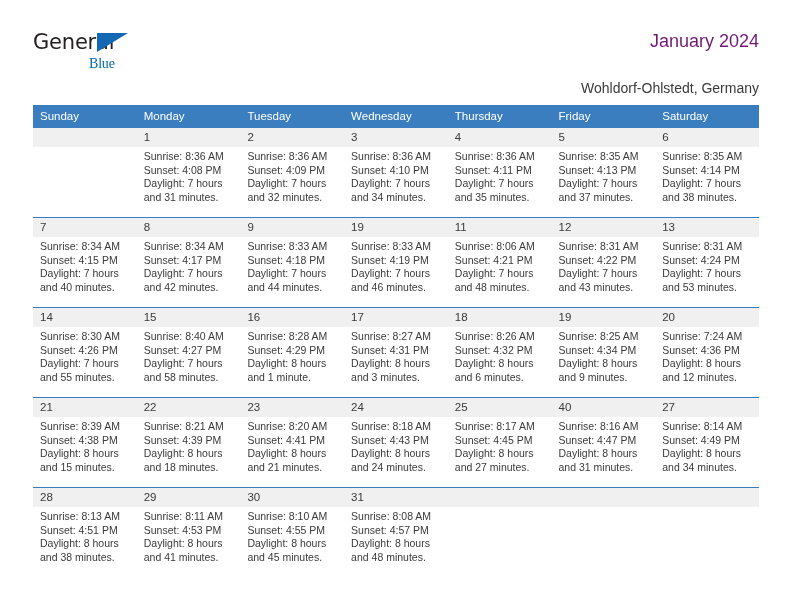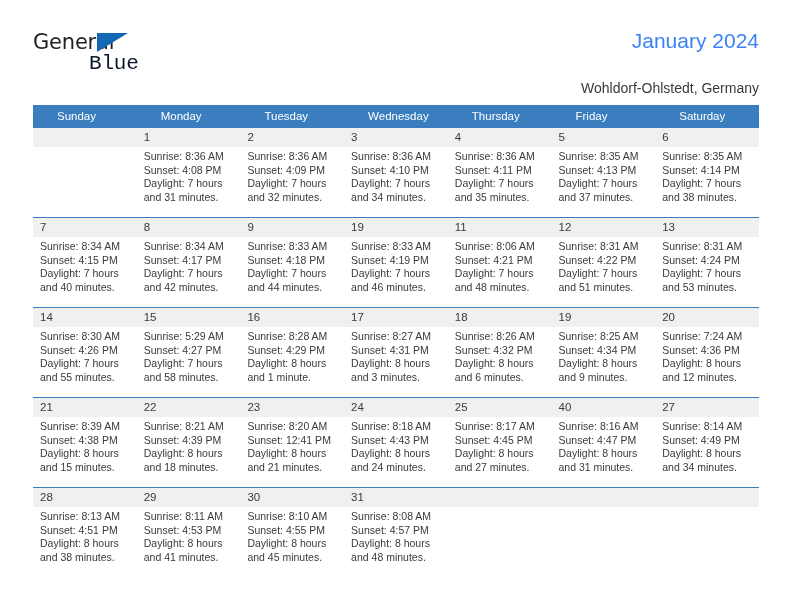--- a/index.html
+++ b/index.html
@@ -53,36 +53,36 @@
     top: 3px;
     width: 0;
     height: 0;
     border-left: 31px solid #1268b3;
     border-bottom: 19px solid transparent;
   }
   .logo-blue {
     position: absolute;
     left: 56px;
     top: 22px;
-    font-size: 21px;
+    font-size: 14px;
     letter-spacing: -0.2px;
-    color: #0f172a;
-    font-family: Liberation Mono, monospace;
+    color: #0369a1;
+    font-family: Liberation Serif, serif;
     line-height: 24px;
   }
 
   .title-block {
     position: absolute;
     right: 0;
     top: 0;
     text-align: right;
   }
   .cal-title {
-    font-size: 21px;
-    color: #3b82f6;
+    font-size: 18px;
+    color: #701a75;
     line-height: 34px;
     white-space: nowrap;
   }
   .cal-subtitle {
     font-size: 14px;
     color: #3a3a3a;
     line-height: 20px;
     margin-top: 20px;
     white-space: nowrap;
   }
@@ -95,21 +95,21 @@
     width: 726px;
     border-collapse: collapse;
     table-layout: fixed;
   }
   .calendar th {
     background: #3b7ec0;
     color: #ffffff;
     font-size: 11.5px;
     font-weight: normal;
     text-align: left;
-    padding: 5px 0 5px 24px;
+    padding: 5px 0 5px 7px;
     height: 11px;
     border: none;
   }
   .calendar td {
     vertical-align: top;
     padding: 0;
     border-top: 1px solid #3b7ec0;
     background: #ffffff;
     height: 89px;
   }
@@ -276,21 +276,21 @@
               <div>Daylight: 7 hours</div>
               <div>and 48 minutes.</div>
             </div>
           </td>
           <td>
             <div class="daynum">12</div>
             <div class="dayinfo">
               <div>Sunrise: 8:31 AM</div>
               <div>Sunset: 4:22 PM</div>
               <div>Daylight: 7 hours</div>
-              <div>and 51 minutes.</div>
+              <div>and 43 minutes.</div>
             </div>
           </td>
           <td>
             <div class="daynum">13</div>
             <div class="dayinfo">
               <div>Sunrise: 8:31 AM</div>
               <div>Sunset: 4:24 PM</div>
               <div>Daylight: 7 hours</div>
               <div>and 53 minutes.</div>
             </div>
@@ -302,21 +302,21 @@
             <div class="dayinfo">
               <div>Sunrise: 8:30 AM</div>
               <div>Sunset: 4:26 PM</div>
               <div>Daylight: 7 hours</div>
               <div>and 55 minutes.</div>
             </div>
           </td>
           <td>
             <div class="daynum">15</div>
             <div class="dayinfo">
-              <div>Sunrise: 5:29 AM</div>
+              <div>Sunrise: 8:40 AM</div>
               <div>Sunset: 4:27 PM</div>
               <div>Daylight: 7 hours</div>
               <div>and 58 minutes.</div>
             </div>
           </td>
           <td>
             <div class="daynum">16</div>
             <div class="dayinfo">
               <div>Sunrise: 8:28 AM</div>
               <div>Sunset: 4:29 PM</div>
@@ -377,21 +377,21 @@
               <div>Sunrise: 8:21 AM</div>
               <div>Sunset: 4:39 PM</div>
               <div>Daylight: 8 hours</div>
               <div>and 18 minutes.</div>
             </div>
           </td>
           <td>
             <div class="daynum">23</div>
             <div class="dayinfo">
               <div>Sunrise: 8:20 AM</div>
-              <div>Sunset: 12:41 PM</div>
+              <div>Sunset: 4:41 PM</div>
               <div>Daylight: 8 hours</div>
               <div>and 21 minutes.</div>
             </div>
           </td>
           <td>
             <div class="daynum">24</div>
             <div class="dayinfo">
               <div>Sunrise: 8:18 AM</div>
               <div>Sunset: 4:43 PM</div>
               <div>Daylight: 8 hours</div>

